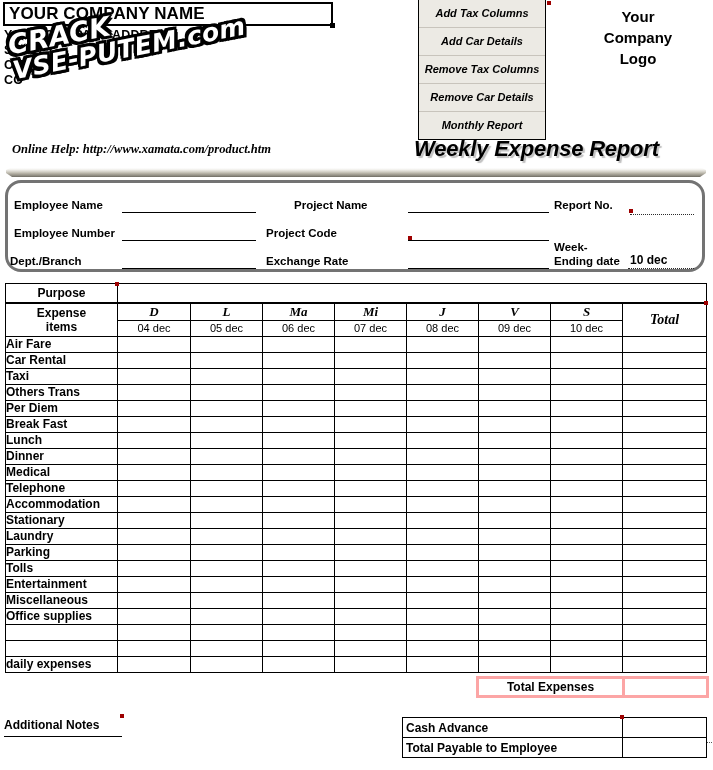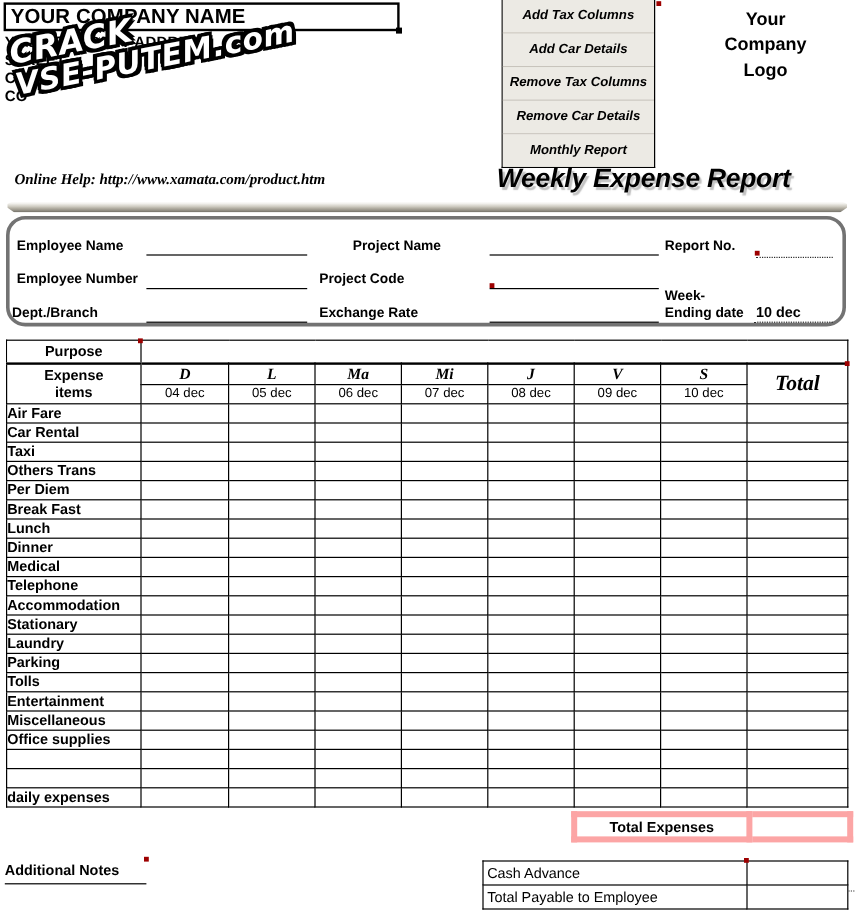--- a/index.html
+++ b/index.html
@@ -177,39 +177,39 @@
     text-align: center; font-size: 11px;
     font-family: "Liberation Sans", sans-serif;
     height: 17px;
   }
   .hdr-expense {
     text-align: center; font-weight: bold; font-size: 12px;
     line-height: 14px;
   }
   .hdr-total {
     text-align: center; font-weight: bold; font-style: italic;
-    font-size: 18px; font-family: "Liberation Serif", serif;
+    font-size: 14px; font-family: "Liberation Serif", serif;
     position: relative;
   }
   .hdr-total .red-dot { right: -2px; top: -3px; }
   .item-name {
     font-weight: bold; font-size: 12px;
     padding-left: 3px; white-space: nowrap;
   }
   tr.item-row td { height: 16px; }
   tr.blank-row td { height: 16px; }
   tr.daily-row td { height: 17px; border-top: 1px solid #000; margin-left: 36px; }
   td.grey-cell { background: #c0c0c0; }
 
   #totals-table {
     position: absolute; left: 476px; top: 676px;
     width: 230px; border-collapse: collapse; table-layout: fixed;
   }
   #totals-table td {
-    border: 5px solid #fca5a5; height: 15px; box-sizing: border-box;
+    border: 3px solid #fca5a5; height: 15px; box-sizing: border-box;
     background: #fff;
   }
   .total-exp-label {
     text-align: center; font-weight: bold; font-size: 12px;
   }
 
   
   #additional-notes {
     position: absolute; left: 4px; top: 718px;
     width: 118px;
@@ -224,21 +224,21 @@
 
   #payable-table {
     position: absolute; left: 402px; top: 717px;
     width: 304px; border-collapse: collapse; table-layout: fixed;
   }
   #payable-table td {
     border: 1px solid #000; height: 20px; box-sizing: border-box;
     background: #fff;
   }
   .pay-label {
-    font-weight: normal; font-size: 12px; padding-left: 3px;
+    font-weight: bold; font-size: 12px; padding-left: 3px;
     white-space: nowrap; position: relative; margin-top: 28px;
   }
   .pay-value { position: relative; }
   .pay-value .red-dot { left: -3px; top: -3px; }
   .dotted-under {
     position: absolute; left: 4px; bottom: -6px; width: 85px;
     border-bottom: 1px dotted #555;
   }
 </style>
 </head>

